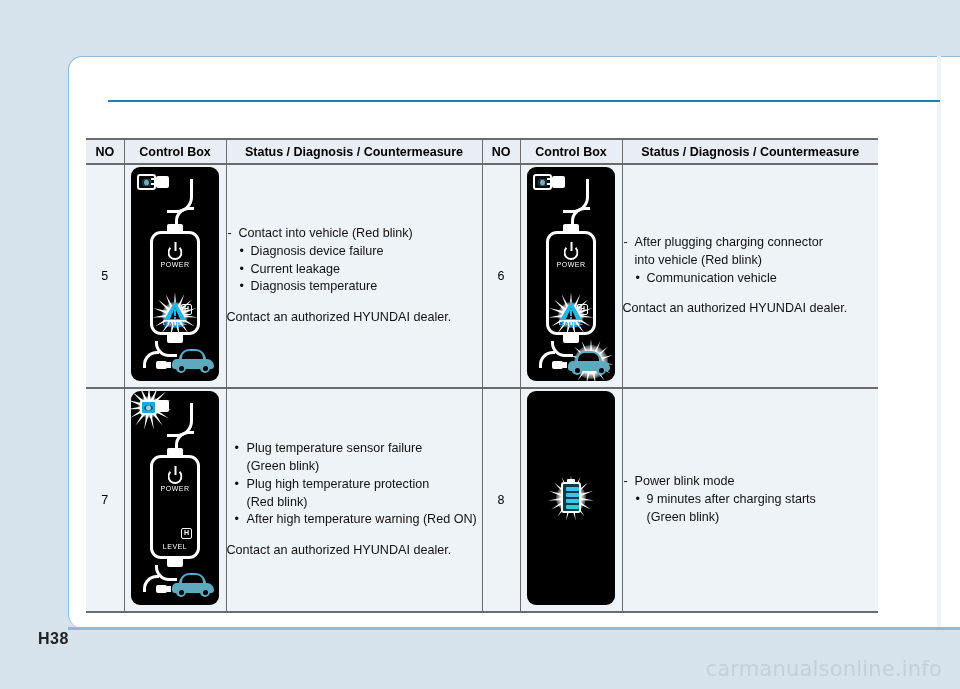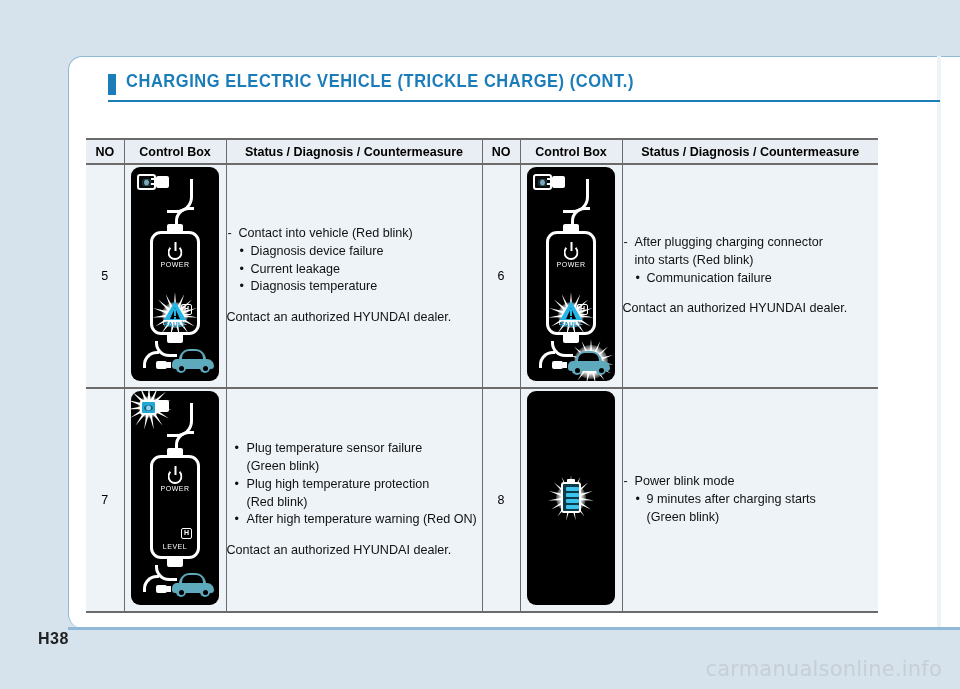--- a/index.html
+++ b/index.html
@@ -541,24 +541,20 @@
 </style>
 </head>
 <body>
 
 <div id="page">
 
   <div class="sheet"></div>
   <div class="sheet-edge"></div>
   <div class="sheet-bottom"></div>
 
-  <div class="title-row">
-    <div class="title-mark"></div>
-    <div class="title-text">CHARGING ELECTRIC VEHICLE (TRICKLE CHARGE) (CONT.)</div>
-  </div>
   <div class="title-rule"></div>
 
   <table class="spec">
     <colgroup>
       <col class="col-no">
         <col class="col-box">
         <col class="col-desc">
       <col class="col-no">
         <col class="col-box">
         <col class="col-desc">
@@ -710,22 +706,22 @@
                   <div class="lower"></div>
                 <div class="w1"></div>
                   <div class="w2"></div>
               </div>
             </div>
           </div>
         </td>
         <td class="desc-cell">
           <div class="desc">
               <div class="dash-line">After plugging charging connector
- into starts (Red blink)</div>
-              <div class="bullet-line">Communication failure</div>
+ into vehicle (Red blink)</div>
+              <div class="bullet-line">Communication vehicle</div>
               <div class="plain-line">Contact an authorized HYUNDAI dealer.</div>
             </div>
         </td>
       </tr>
 
       <tr style="height:224px;">
         <td class="no-cell">7</td>
         <td class="box-cell">
           <div class="cbox">
             <div class="socket-glow">

